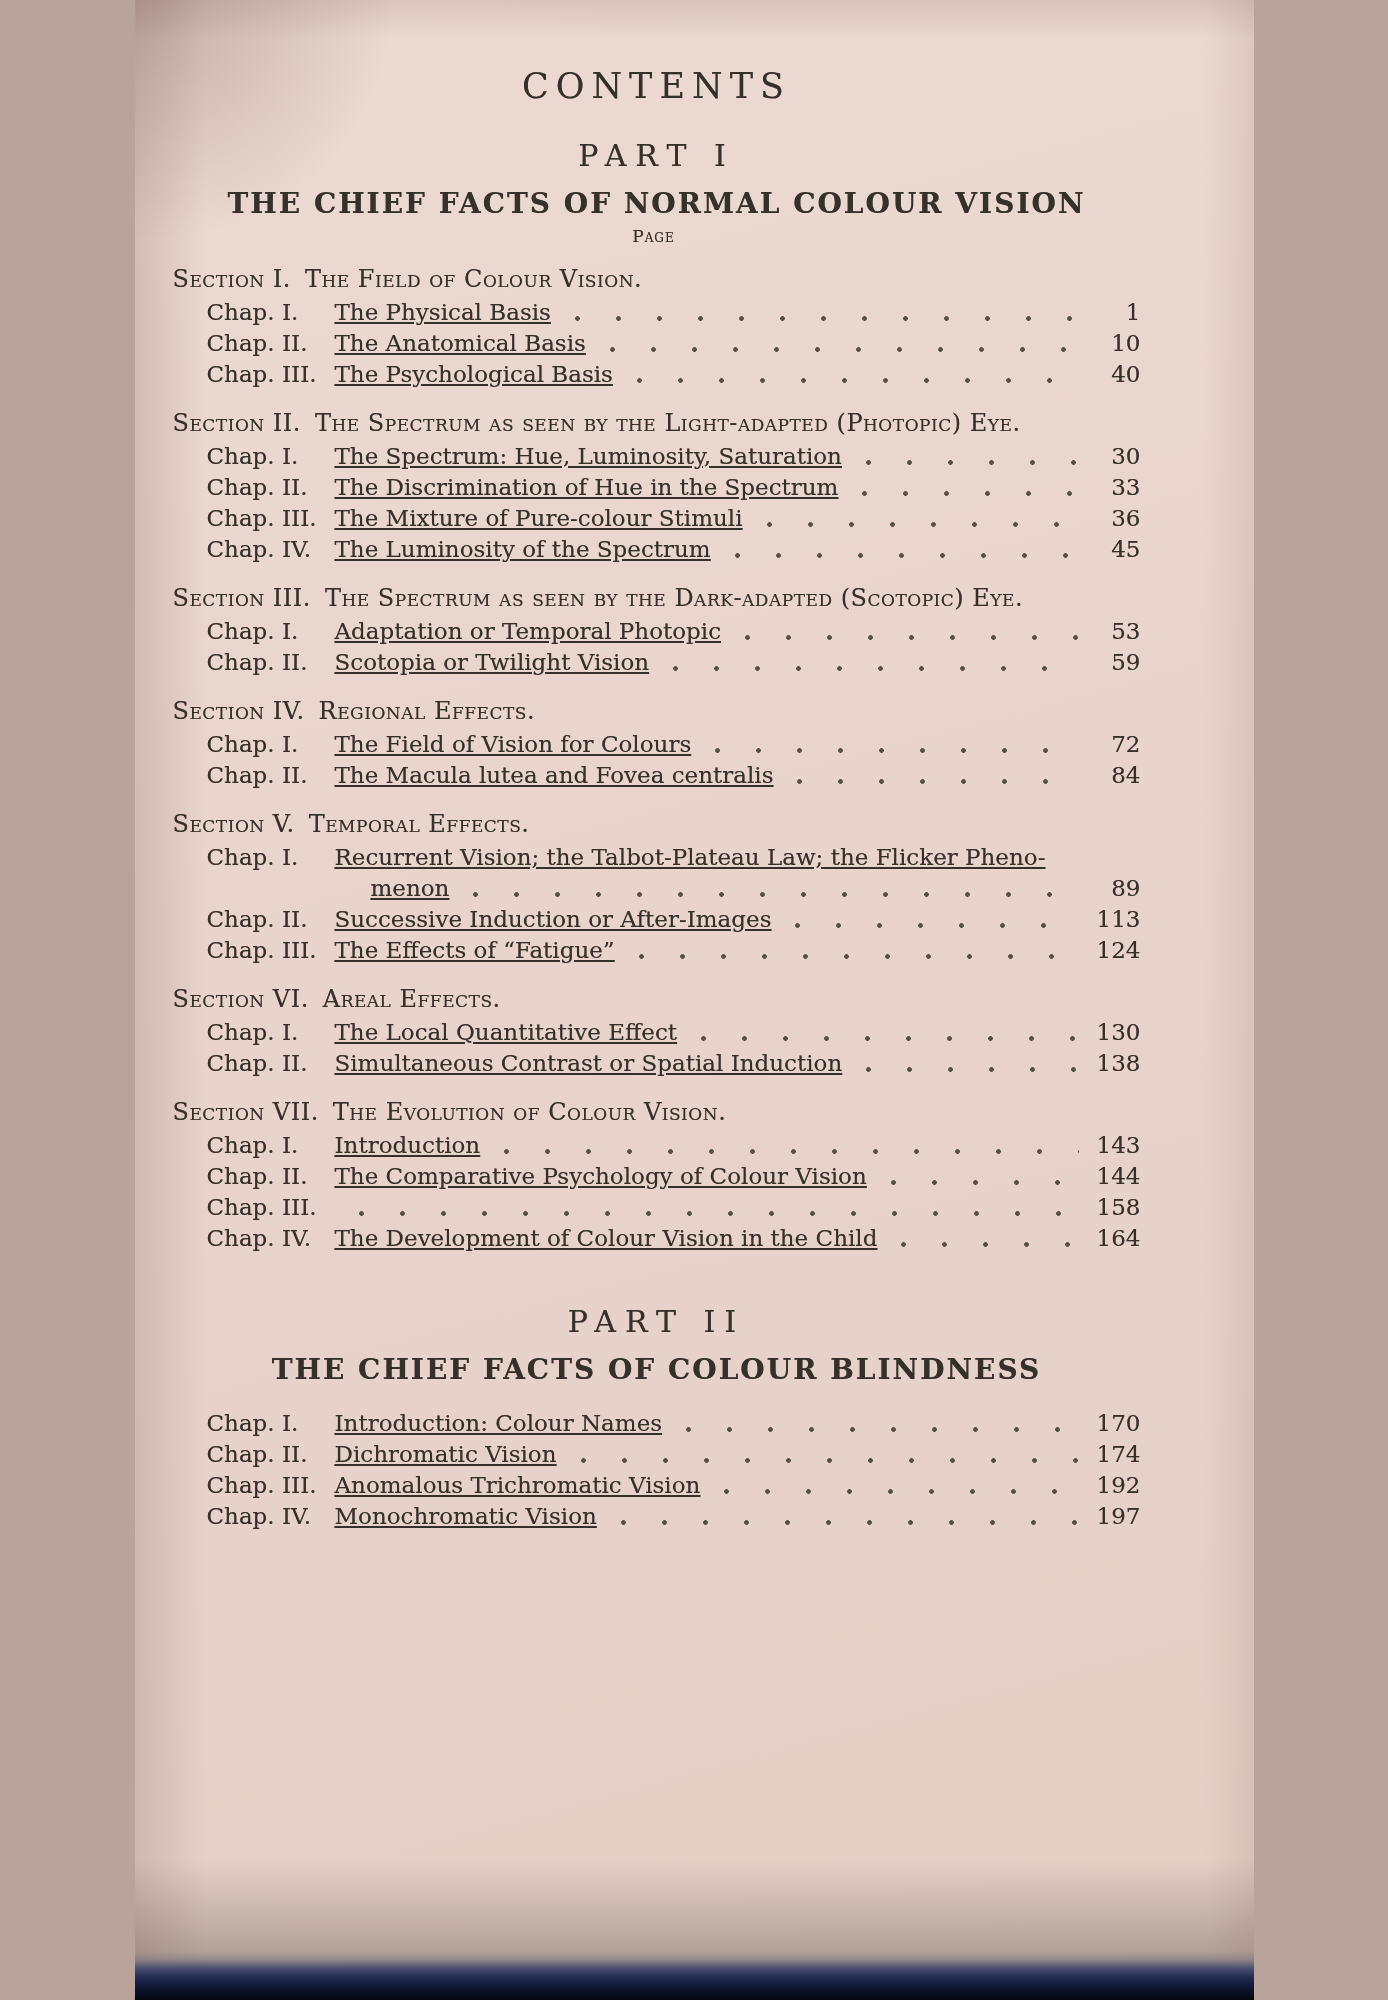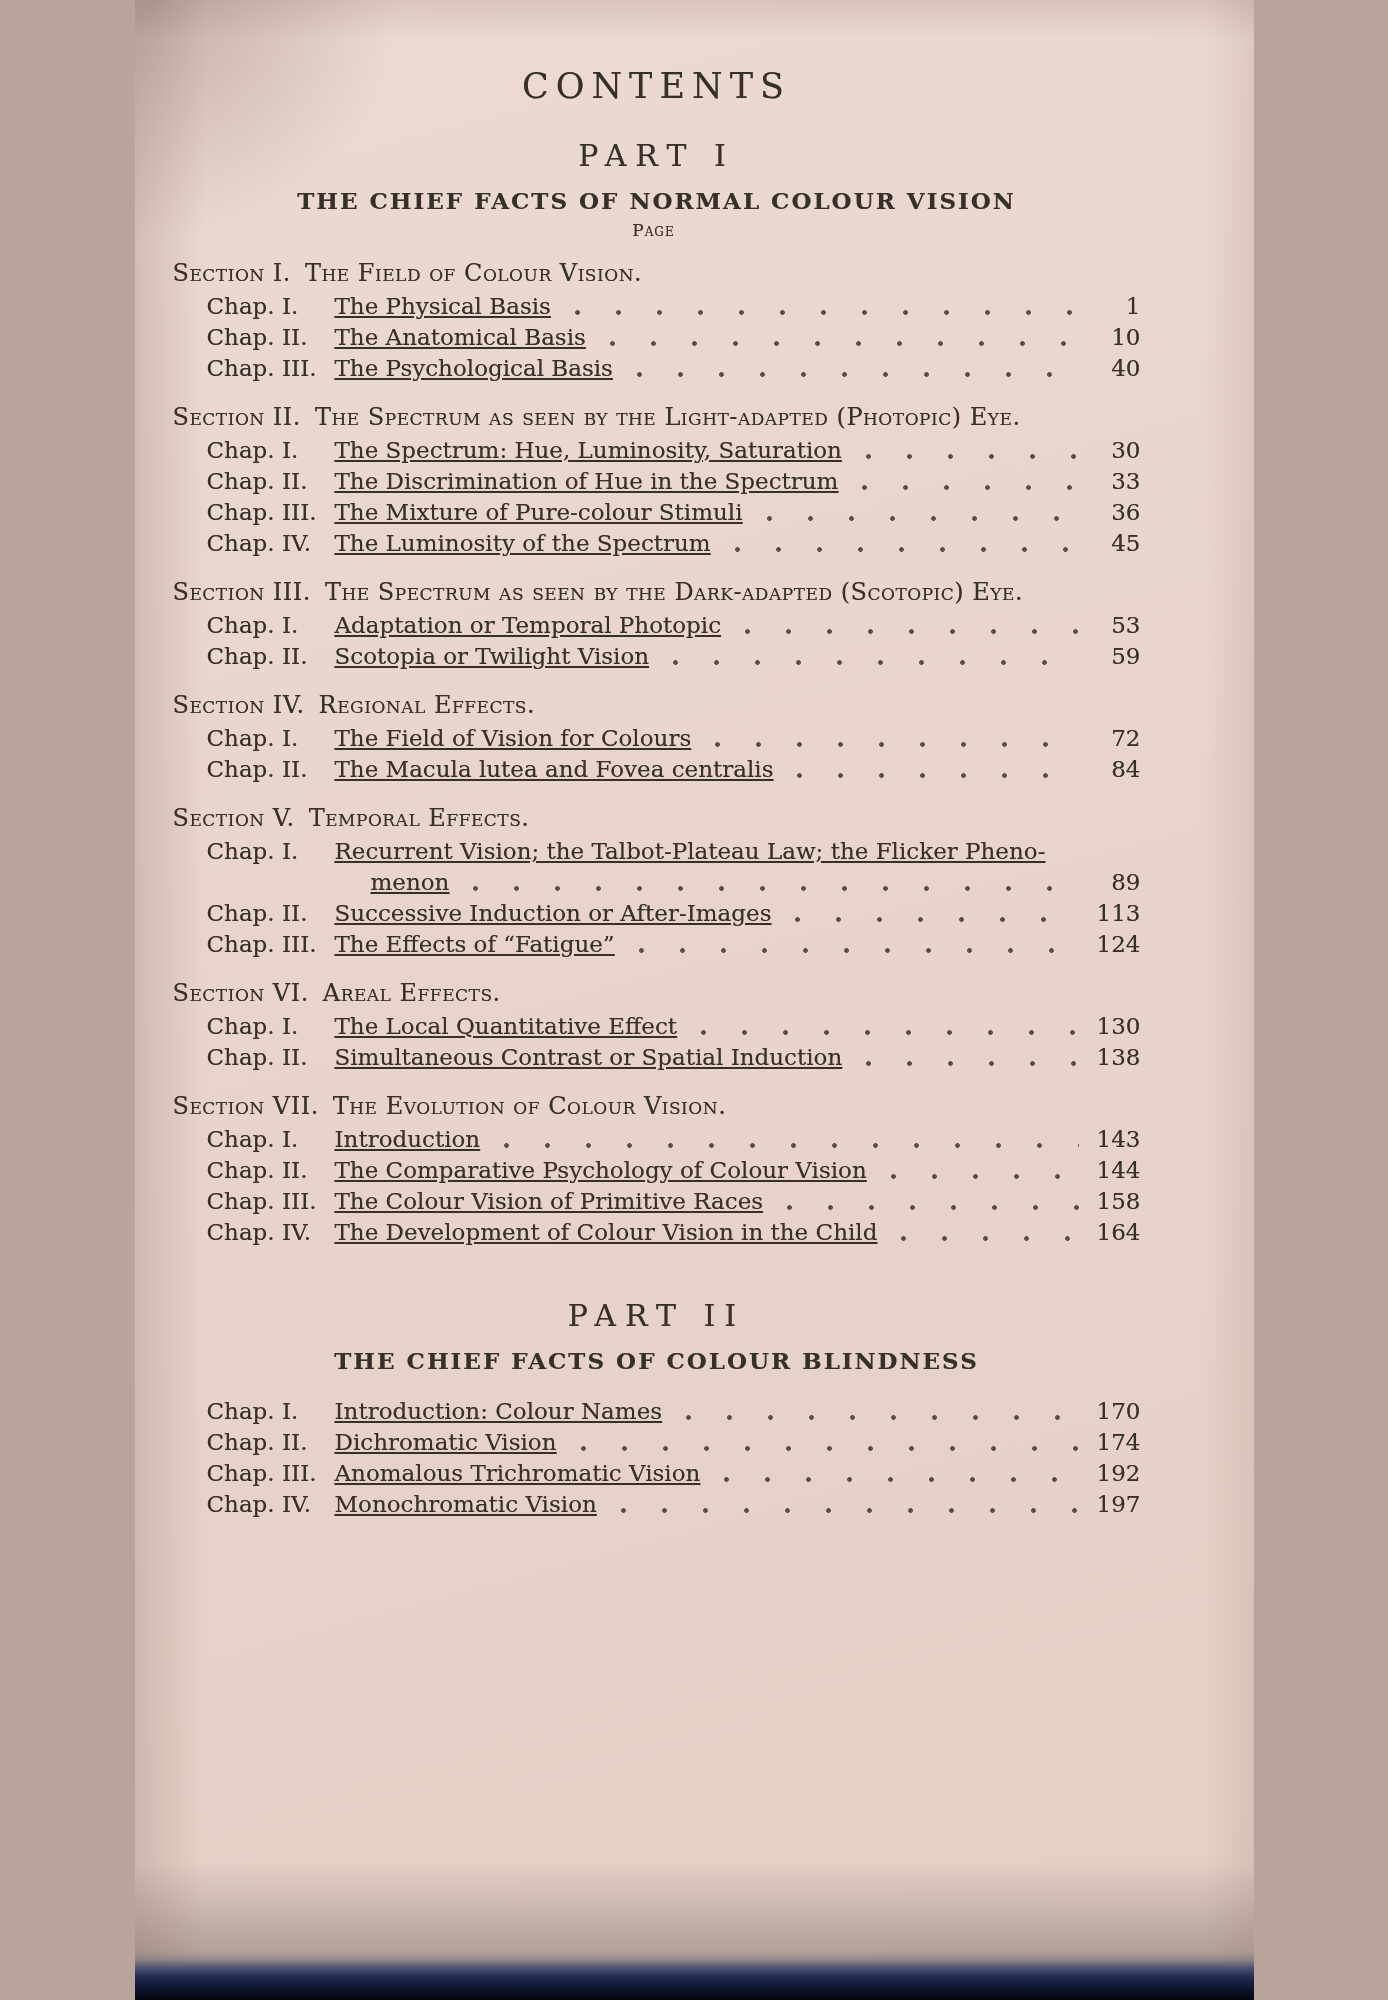--- a/index.html
+++ b/index.html
@@ -41,21 +41,21 @@
   }
   .part-title {
     font-size: 30px;
     letter-spacing: 9px;
     text-align: center;
     margin: 32px 0 0;
     font-weight: 400;
   }
   .part-title.part2 { margin-top: 50px; }
   .part-subtitle {
-    font-size: 23px;
+    font-size: 28px;
     font-weight: 700;
     letter-spacing: 2px;
     text-align: center;
     margin: 14px 0 0;
   }
   .page-label {
     font-variant: small-caps;
     font-size: 17px;
     letter-spacing: 1px;
     text-align: center;
@@ -244,21 +244,20 @@
             <span class="chap-page">143</span>
           </div>
           <div class="chapter-row">
             <span class="chap-label">Chap. II.</span>
             <span class="chap-title">The Comparative Psychology of Colour Vision</span>
             <span class="leader"></span>
             <span class="chap-page">144</span>
           </div>
           <div class="chapter-row">
             <span class="chap-label">Chap. III.</span>
-            <span class="chap-title">The Colour Vision of Primitive Races</span>
             <span class="leader"></span>
             <span class="chap-page">158</span>
           </div>
           <div class="chapter-row">
             <span class="chap-label">Chap. IV.</span>
             <span class="chap-title">The Development of Colour Vision in the Child</span>
             <span class="leader"></span>
             <span class="chap-page">164</span>
           </div>
         </div>

